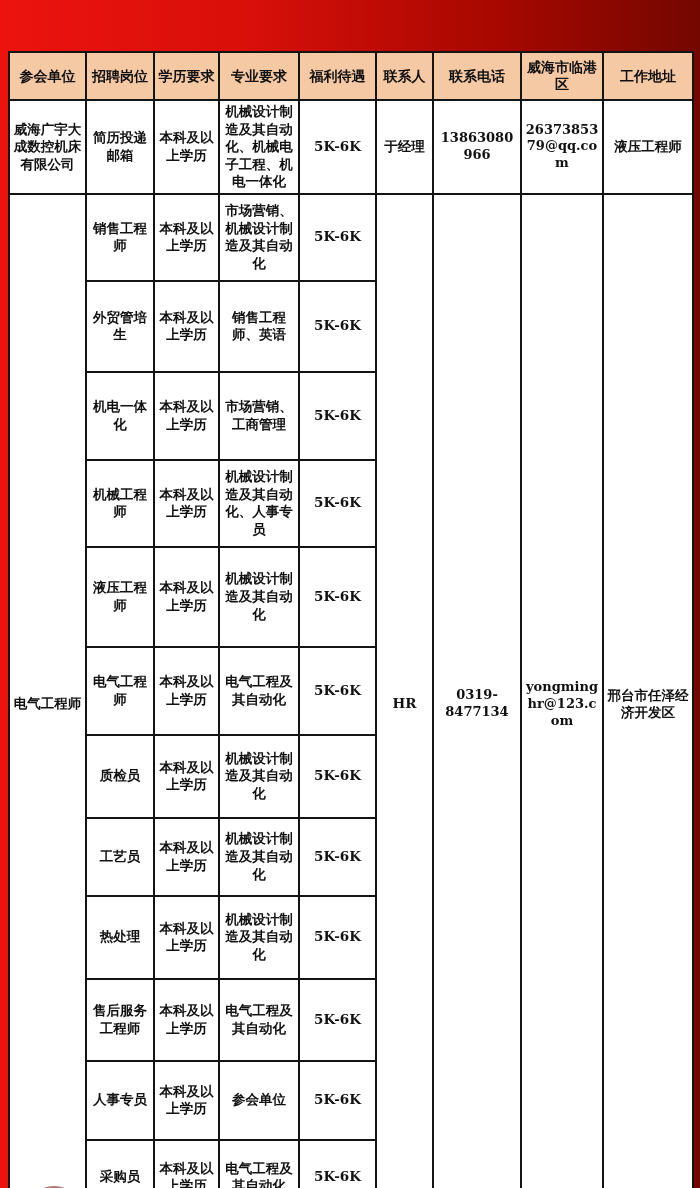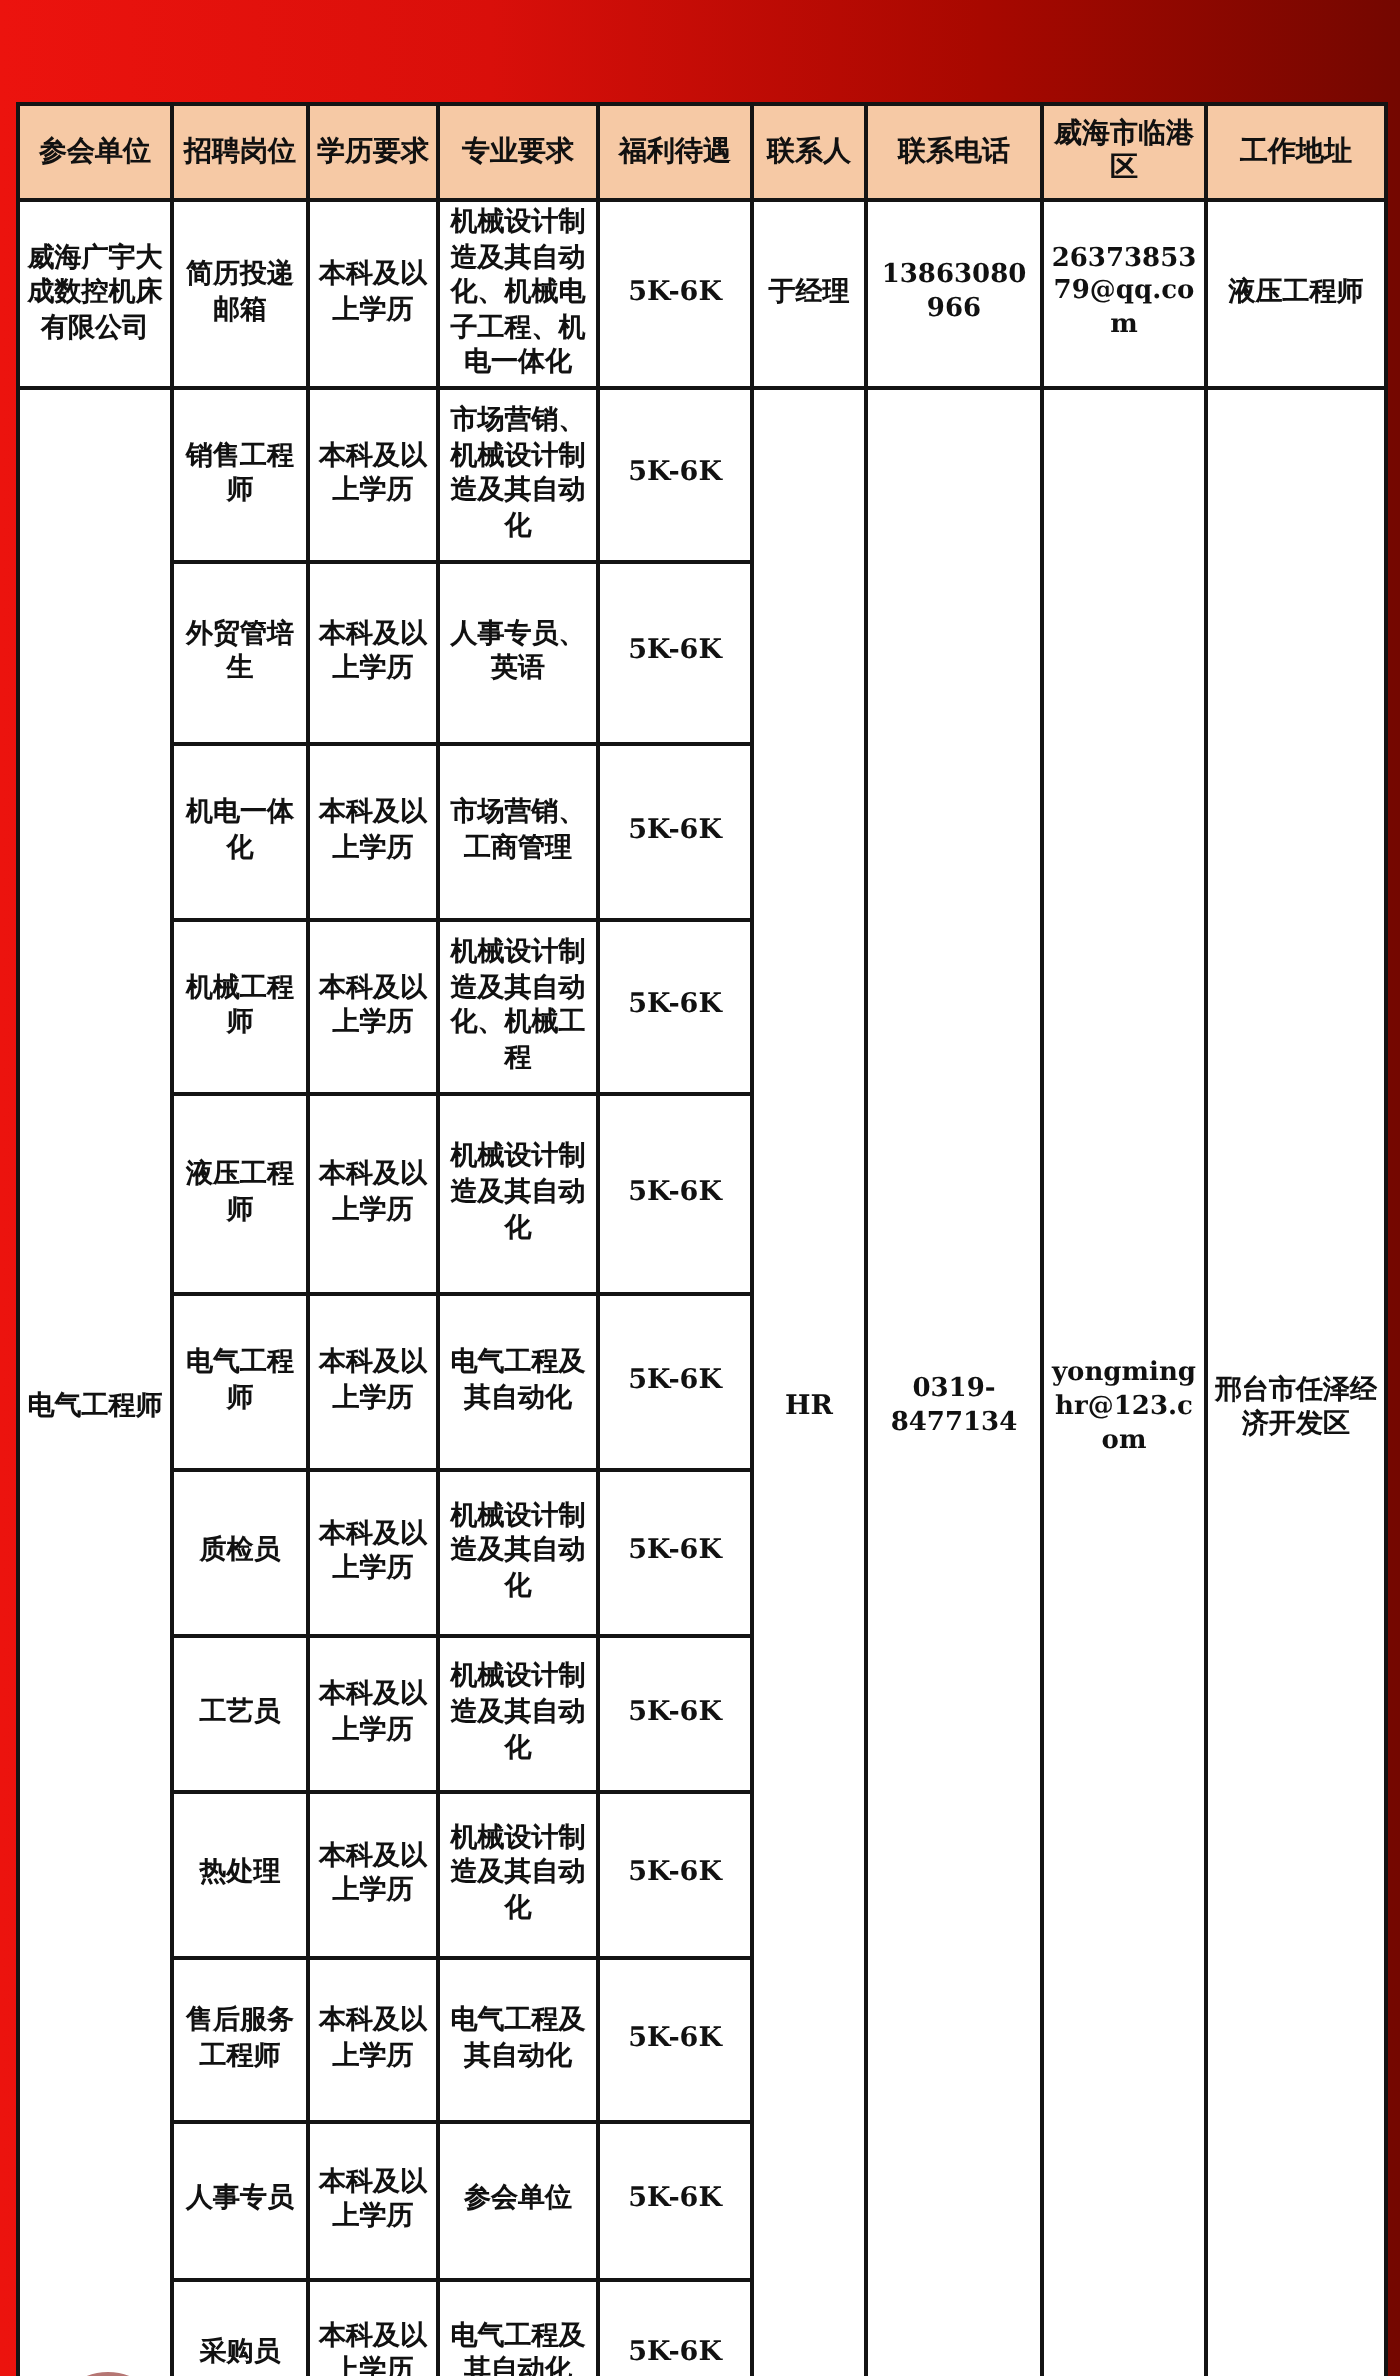--- a/index.html
+++ b/index.html
@@ -118,33 +118,33 @@
           <td>市场营销、机械设计制造及其自动化</td>
           <td>5K-6K</td>
           <td rowspan="12">HR</td>
           <td rowspan="12" class="num">0319-8477134</td>
           <td rowspan="12" class="num">yongminghr@123.com</td>
           <td rowspan="12">邢台市任泽经济开发区</td>
         </tr>
         <tr style="height:91px">
           <td>外贸管培生</td>
           <td>本科及以上学历</td>
-          <td>人事专员、英语</td>
+          <td>销售工程师、英语</td>
           <td>5K-6K</td>
         </tr>
         <tr style="height:88px">
           <td>机电一体化</td>
           <td>本科及以上学历</td>
           <td>市场营销、工商管理</td>
           <td>5K-6K</td>
         </tr>
         <tr style="height:87px">
           <td>机械工程师</td>
           <td>本科及以上学历</td>
-          <td>机械设计制造及其自动化、机械工程</td>
+          <td>机械设计制造及其自动化、人事专员</td>
           <td>5K-6K</td>
         </tr>
         <tr style="height:100px">
           <td>液压工程师</td>
           <td>本科及以上学历</td>
           <td>机械设计制造及其自动化</td>
           <td>5K-6K</td>
         </tr>
         <tr style="height:88px">
           <td>电气工程师</td>

